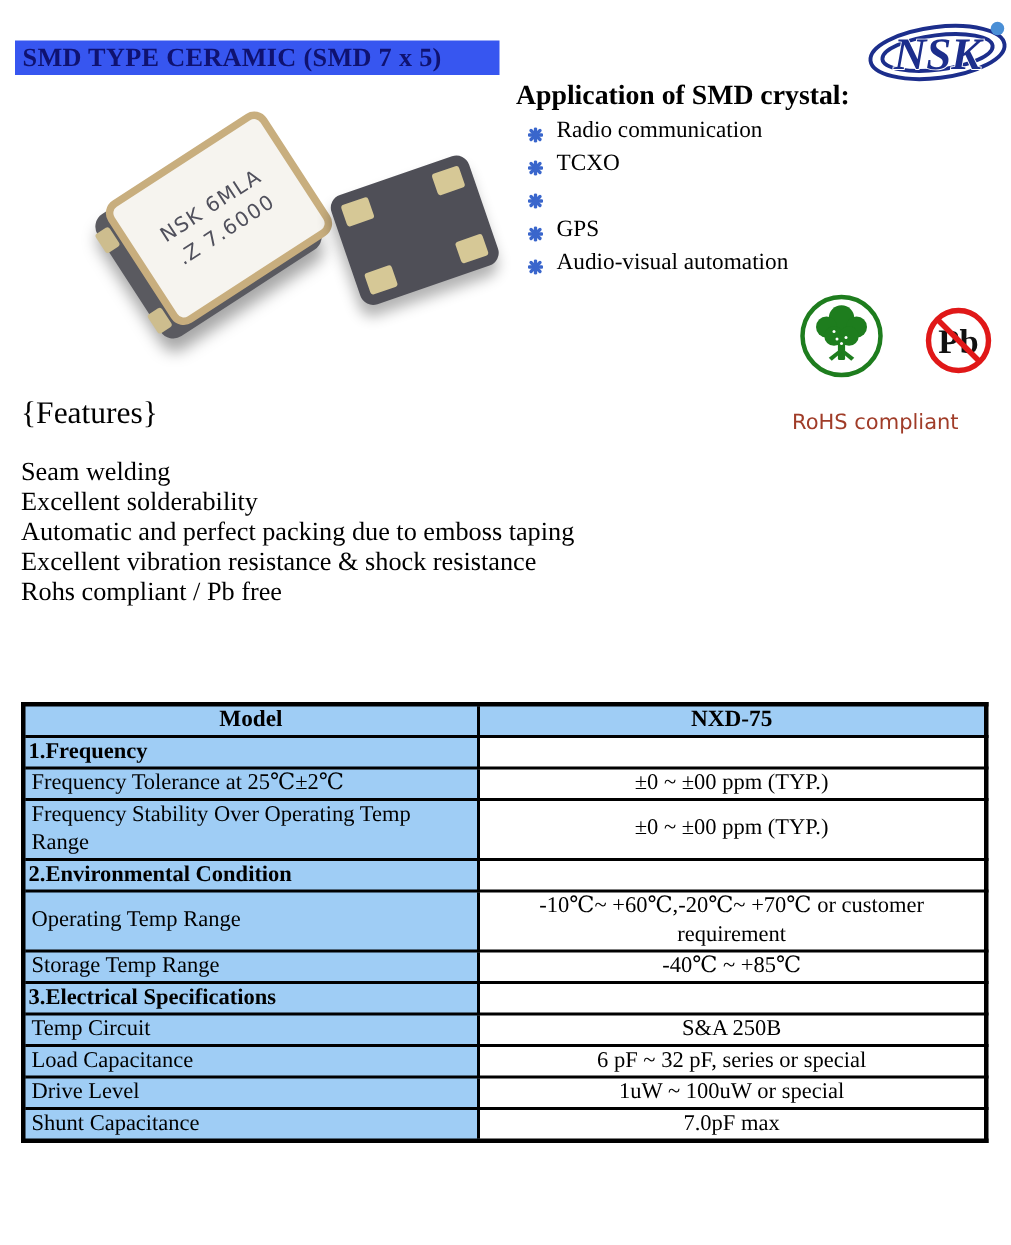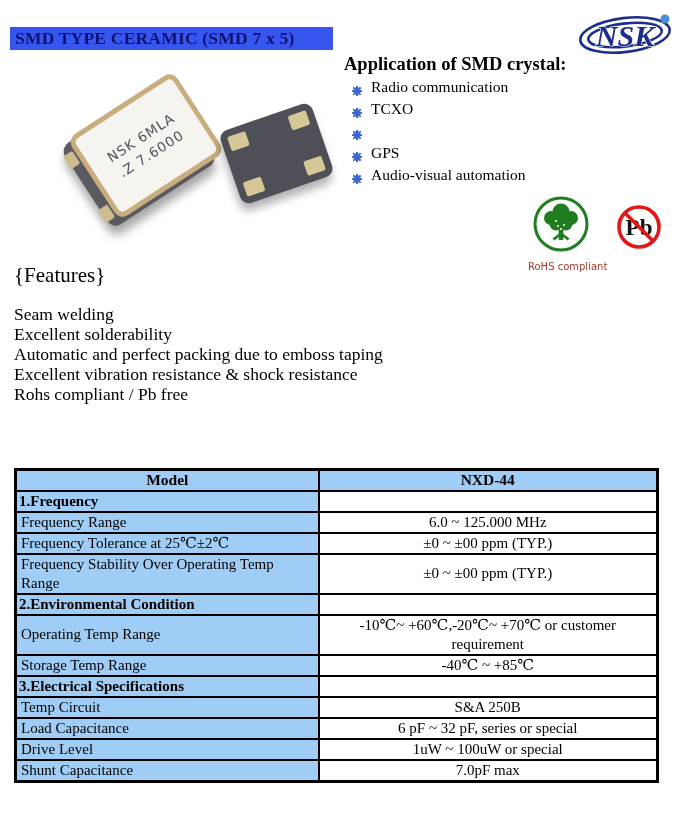--- a/index.html
+++ b/index.html
@@ -54,21 +54,21 @@
     background:#4f4f57; border-radius:9px; transform:rotate(-19deg);
     box-shadow:-3px 7px 9px rgba(0,0,0,.3);
   }
   .c2-pad { position:absolute; width:19px; height:15px; background:#d6c896; border-radius:2px; }
   .c2-pad.p1 { left:7px; top:7px; } .c2-pad.p2 { right:7px; top:7px; }
   .c2-pad.p3 { left:7px; bottom:7px; } .c2-pad.p4 { right:7px; bottom:7px; }
 
   
   .rohs-badge { position:absolute; left:528px; top:195px; width:66px; text-align:center; }
   .rohs-label {
-    font-family:"DejaVu Sans",sans-serif; font-size:10px; color:#a03c28; margin-top:4px;
+    font-family:"DejaVu Sans",sans-serif; font-size:14px; color:#a03c28; margin-top:16px;
     white-space:nowrap;
   }
   .pb-badge { position:absolute; left:615px; top:203px; width:48px; height:48px; }
 
   
   .features { position:absolute; left:14px; top:263px; width:440px; }
   .features-heading { font-size:21px; margin-bottom:16px; }
   .feature-line { font-size:17.5px; line-height:20px; }
 
   
@@ -230,33 +230,29 @@
 
   <div class="spec-heading">Electrical Specification:</div>
   <table class="spec-table">
     <colgroup>
         <col style="width:303px">
         <col>
       </colgroup>
     <thead>
       <tr>
         <th>Model</th>
-        <th>NXD-44</th>
+        <th>NXD-75</th>
       </tr>
     </thead>
     <tbody id="spec-tbody">
         <tr>
           <td class="c-label section">1.Frequency</td>
           <td class="c-value"></td>
         </tr>
         <tr>
-          <td class="c-label">Frequency Range</td>
-          <td class="c-value">6.0 ~ 125.000 MHz</td>
-        </tr>
-        <tr>
           <td class="c-label">Frequency Tolerance at 25℃±2℃</td>
           <td class="c-value">±0 ~  ±00 ppm (TYP.)</td>
         </tr>
         <tr>
           <td class="c-label">Frequency Stability Over Operating Temp Range</td>
           <td class="c-value">±0 ~  ±00 ppm (TYP.)</td>
         </tr>
         <tr>
           <td class="c-label section">2.Environmental Condition</td>
           <td class="c-value"></td>

